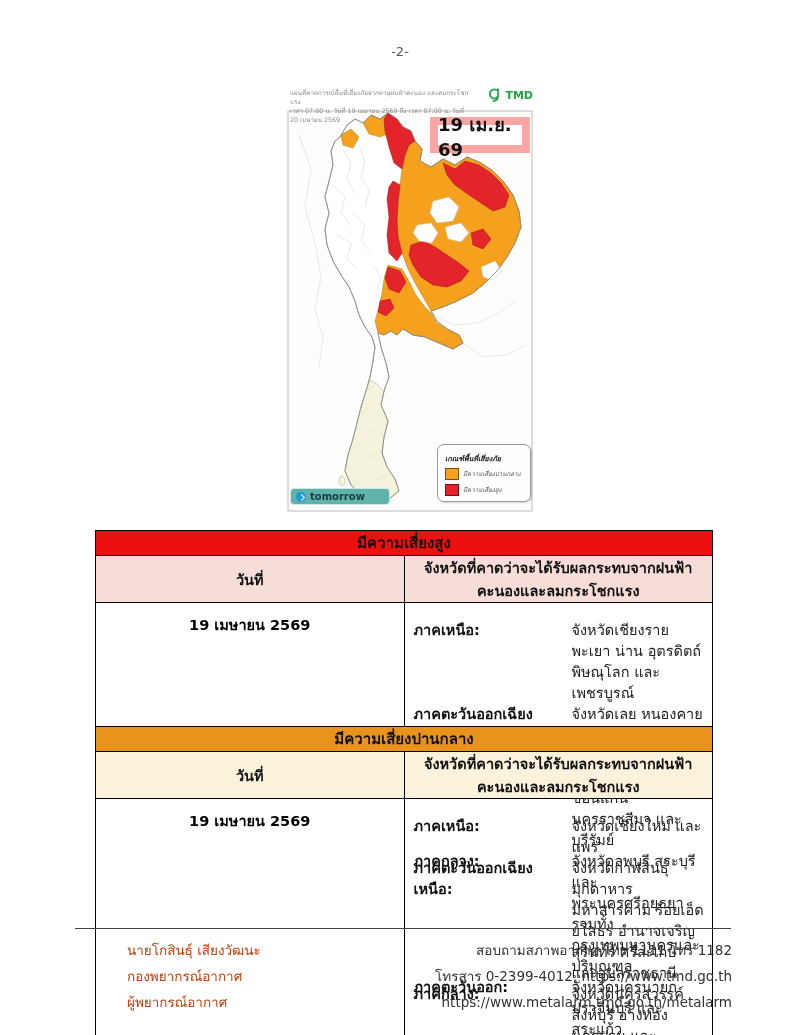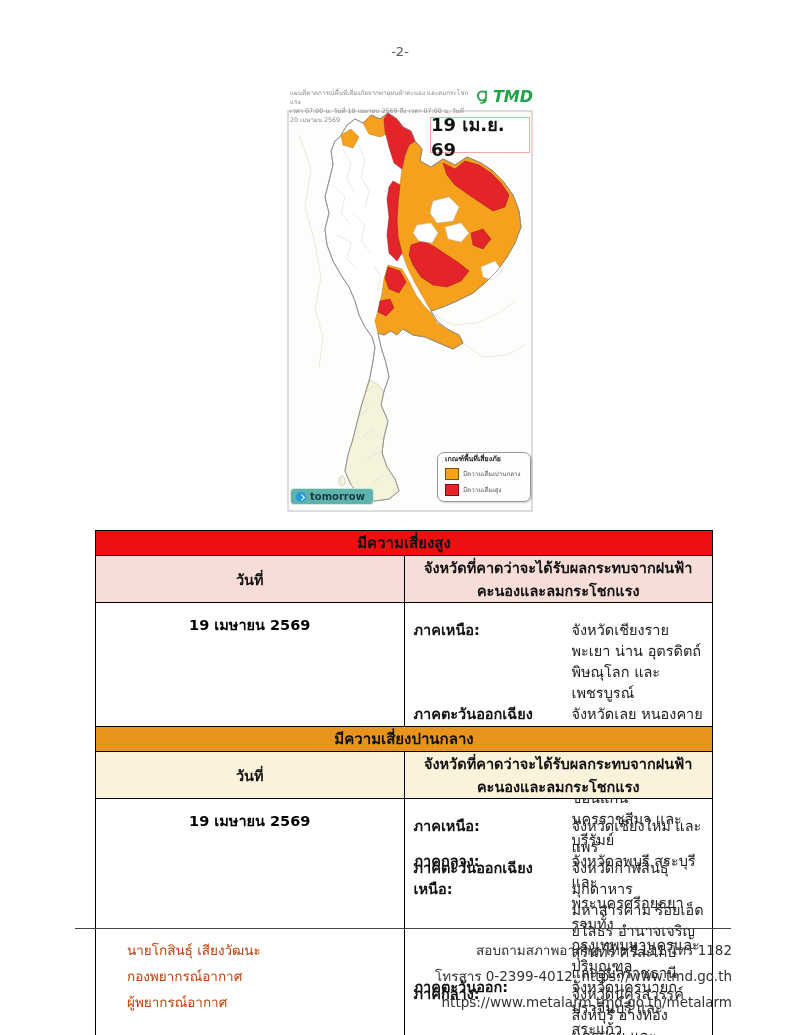--- a/index.html
+++ b/index.html
@@ -7,37 +7,37 @@
   .page { position:relative; width:800px; height:1035px; background:#ffffff; margin:0 auto; overflow:hidden; }
 
   .page-number { position:absolute; top:44px; left:0; width:100%; text-align:center;
     font-size:13px; color:#555; }
 
   
   .map-figure { position:absolute; left:285px; top:85px; width:250px; height:430px; background:#fff; }
   .map-title { position:absolute; top:3px; left:5px; width:180px; font-size:6.3px; line-height:1.45;
     color:#8a8a8a; letter-spacing:0; }
   .tmd-logo { position:absolute; top:2px; right:2px; display:flex; align-items:center; gap:2px; }
-  .tmd-logo-text { font-size:16px; font-weight:bold; color:#1fa548; font-style:italic; }
+  .tmd-logo-text { font-size:11px; font-weight:bold; color:#1fa548; }
   .map-svg-wrap { position:absolute; top:0; left:0; width:250px; height:430px; }
   .date-box { position:absolute; top:32px; right:5px; width:100px; height:36px; background:#fff;
-    border:1px solid #fca5a5; display:flex; align-items:center; justify-content:center;
+    border:8px solid #fca5a5; display:flex; align-items:center; justify-content:center;
     font-size:18px; font-weight:600; color:#111; z-index:3; }
   .legend { position:absolute; right:4px; bottom:13px; width:94px; background:#fefefe;
-    border:1px solid #999; border-radius:7px; padding:0 6px 5px 7px; z-index:3;
-    box-shadow:1px 1px 2px rgba(0,0,0,0.18); }
+    border:1px solid #999; border-radius:7px; padding:8px 6px 5px 7px; z-index:3;
+    box-shadow:1px 1px 2px rgba(0,0,0,0.18);font-style:italic; }
   .legend-title { font-size:7px; font-weight:bold; color:#222; margin-bottom:4px; }
   .legend-item { display:flex; align-items:center; gap:4px; margin-bottom:4px; }
   .legend-item:last-child { margin-bottom:0; }
   .legend-swatch { width:14px; height:12px; border:1px solid #7a5200; flex-shrink:0; }
   .sw-orange { background:#F5A11E; }
   .sw-red { background:#E3242B; border-color:#7a0f12; }
   .legend-label { font-size:6.2px; color:#555; }
   .watermark { position:absolute; left:5px; bottom:10px; background:#5fb3ab; border:1px solid #cfe8e5;
-    border-radius:4px; padding:2px 8px 2px 5px; display:flex; align-items:center; gap:4px; z-index:3; }
+    border-radius:4px; padding:2px 24px 2px 5px; display:flex; align-items:center; gap:4px; z-index:3; }
   .watermark-icon { width:10px; height:10px; border-radius:50%; background:#2196d9; position:relative; }
   .watermark-icon:after { content:""; position:absolute; left:3px; top:3px; width:4px; height:4px;
     border-top:1.5px solid #fff; border-right:1.5px solid #fff; transform:rotate(45deg); }
   .watermark-text { font-size:10px; font-weight:bold; color:#173c44; }
 
   svg .th-land { fill:#ffffff; stroke:#999; stroke-width:0.8; }
   svg .orange { fill:#F5A11E; stroke:#b97c12; stroke-width:0.5; }
   svg .red { fill:#E3242B; stroke:#a31418; stroke-width:0.5; }
   svg .white-patch { fill:#ffffff; stroke:#bdbdbd; stroke-width:0.5; }
   svg .south { fill:#F5F3DC; stroke:#b9b89a; stroke-width:0.6; }

